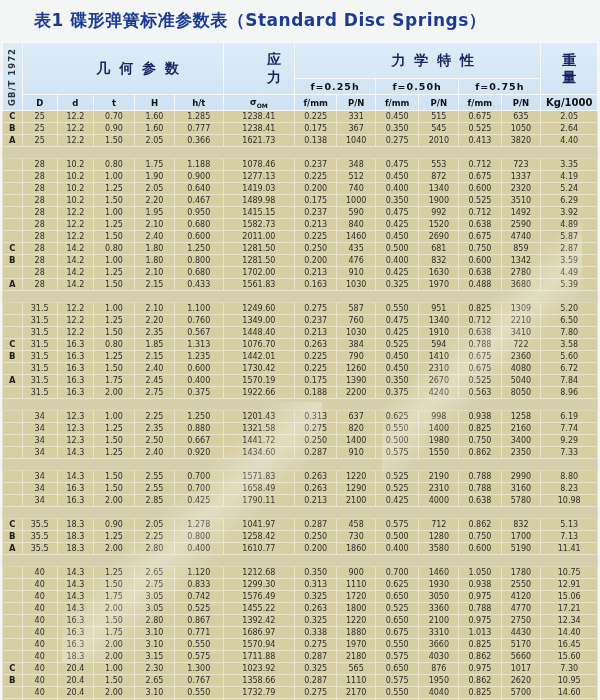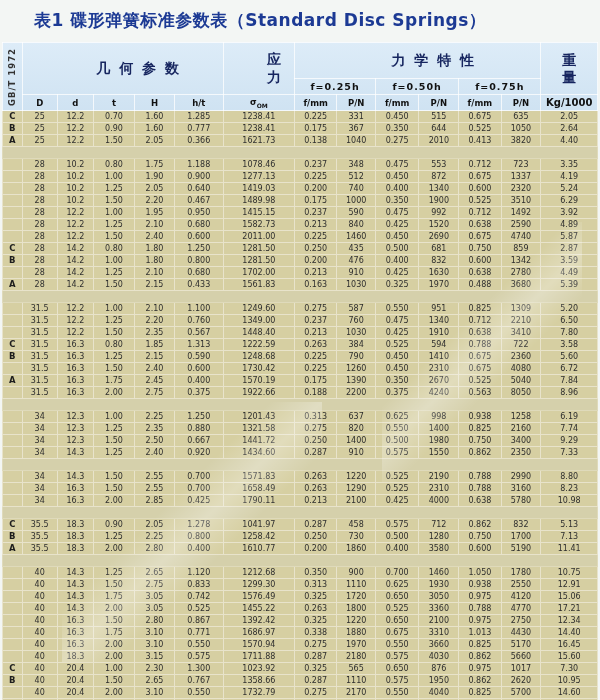--- a/index.html
+++ b/index.html
@@ -142,21 +142,21 @@
           <td class="lbl">B</td>
           <td>25</td>
           <td>12.2</td>
           <td>0.90</td>
           <td>1.60</td>
           <td>0.777</td>
           <td>1238.41</td>
           <td>0.175</td>
           <td>367</td>
           <td>0.350</td>
-          <td>644</td>
+          <td>545</td>
           <td>0.525</td>
           <td>1050</td>
           <td>2.64</td>
         </tr>
         <tr>
           <td class="lbl">A</td>
           <td>25</td>
           <td>12.2</td>
           <td>1.50</td>
           <td>2.05</td>
@@ -400,37 +400,37 @@
           <td>3410</td>
           <td>7.80</td>
         </tr>
         <tr>
           <td class="lbl">C</td>
           <td>31.5</td>
           <td>16.3</td>
           <td>0.80</td>
           <td>1.85</td>
           <td>1.313</td>
-          <td>1222.59</td>
+          <td>1076.70</td>
           <td>0.263</td>
           <td>384</td>
           <td>0.525</td>
           <td>594</td>
           <td>0.788</td>
           <td>722</td>
           <td>3.58</td>
         </tr>
         <tr>
           <td class="lbl">B</td>
           <td>31.5</td>
           <td>16.3</td>
           <td>1.25</td>
           <td>2.15</td>
-          <td>0.590</td>
-          <td>1248.68</td>
+          <td>1.235</td>
+          <td>1442.01</td>
           <td>0.225</td>
           <td>790</td>
           <td>0.450</td>
           <td>1410</td>
           <td>0.675</td>
           <td>2360</td>
           <td>5.60</td>
         </tr>
         <tr>
           <td class="lbl"></td>

